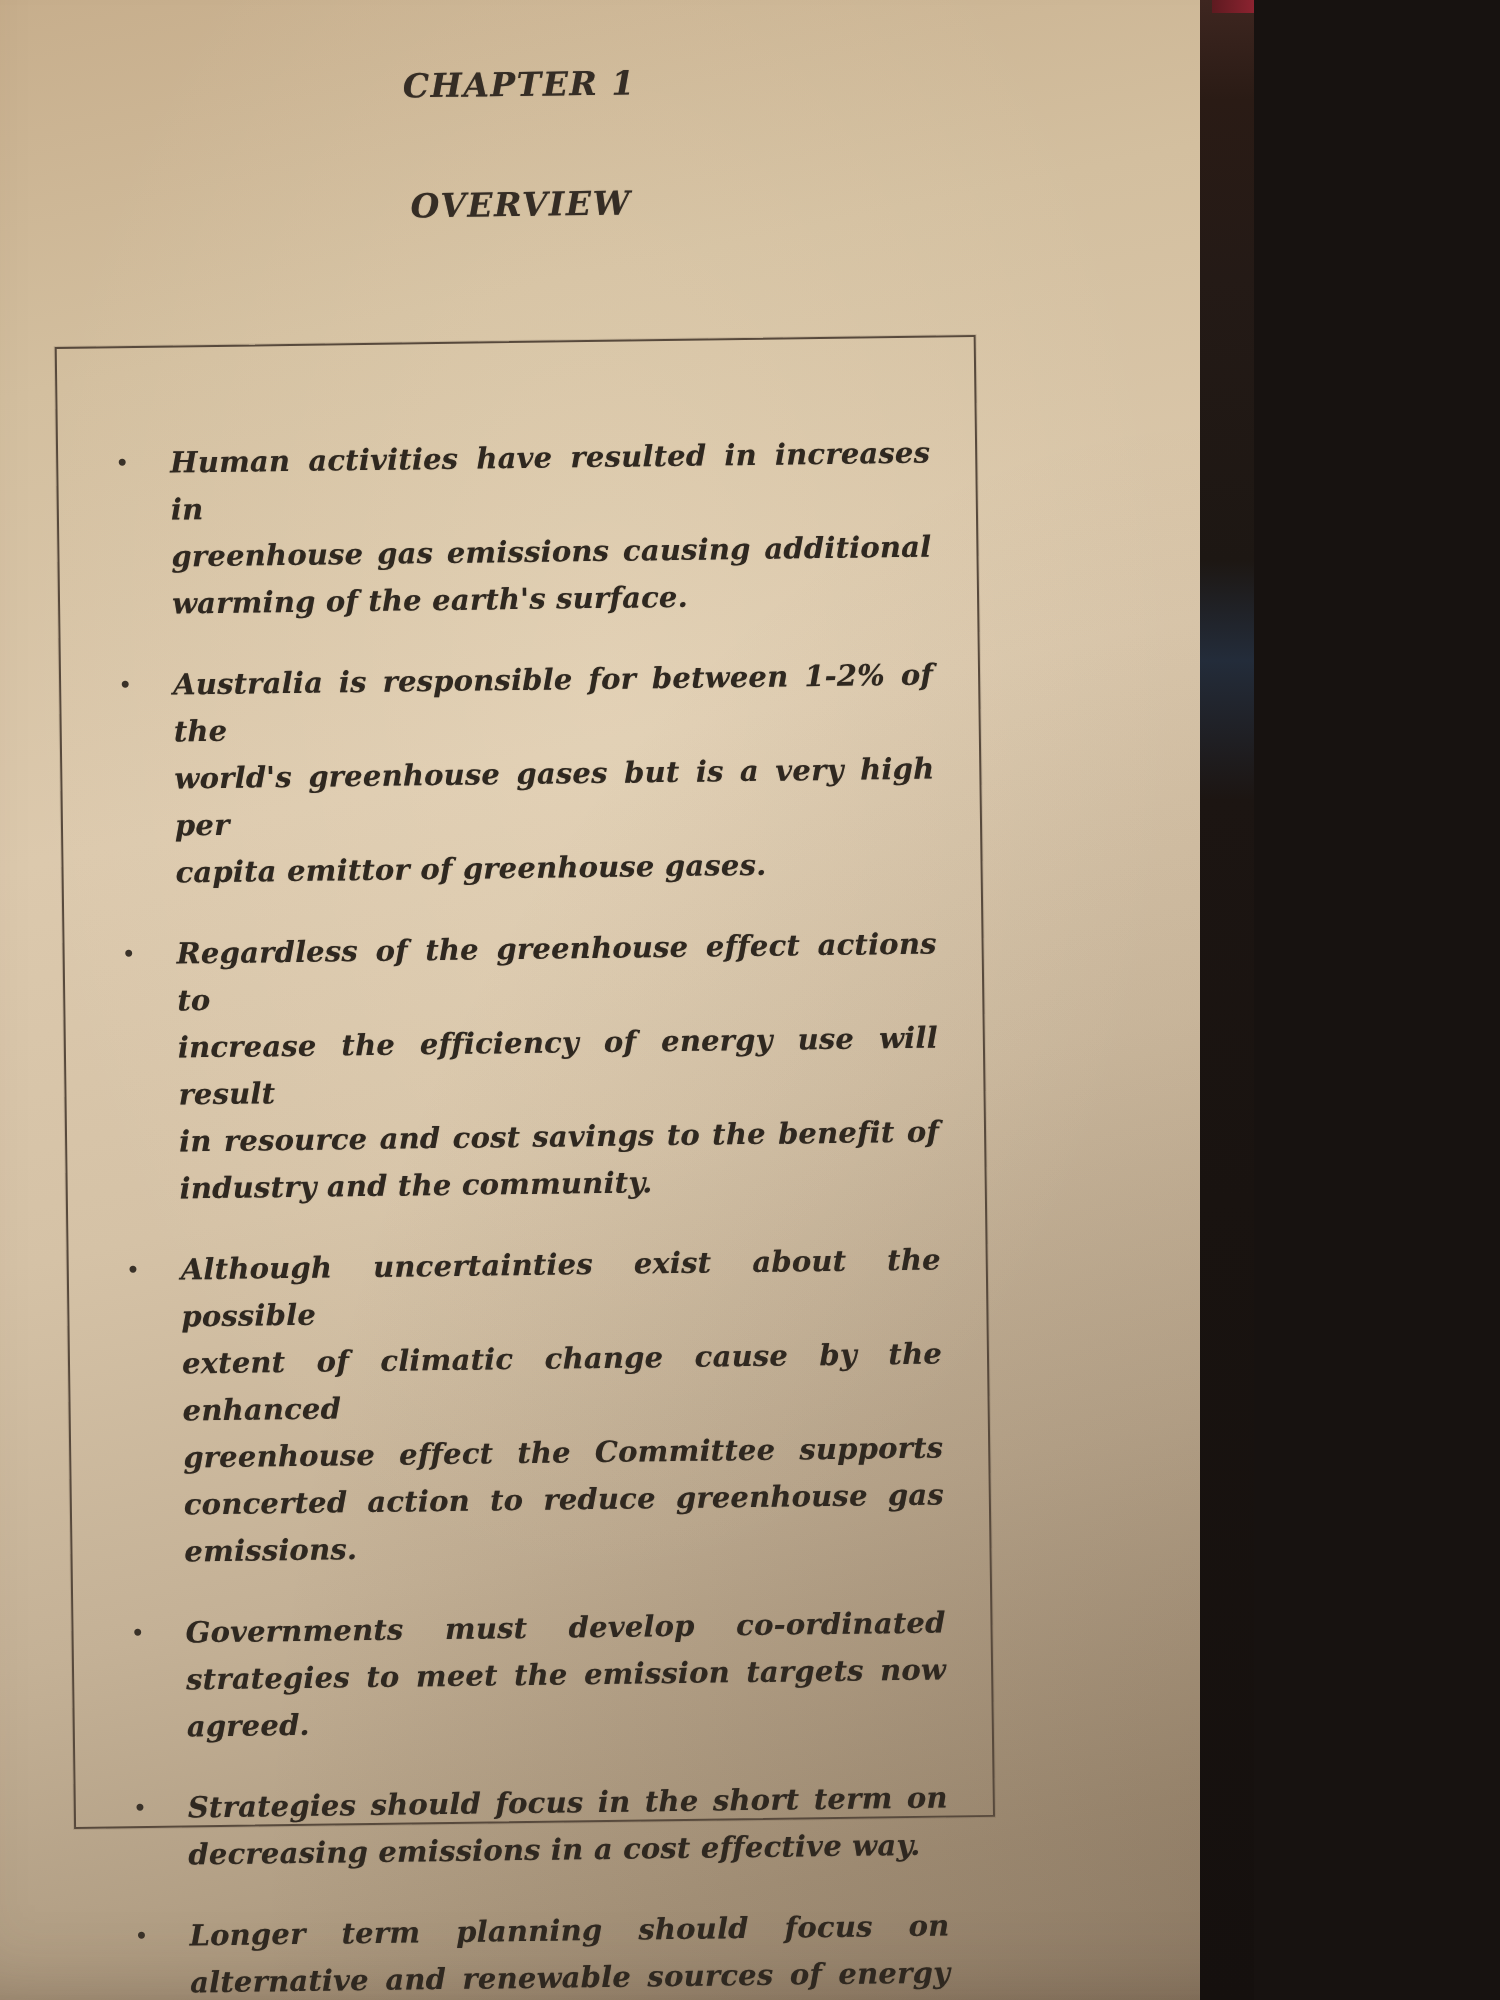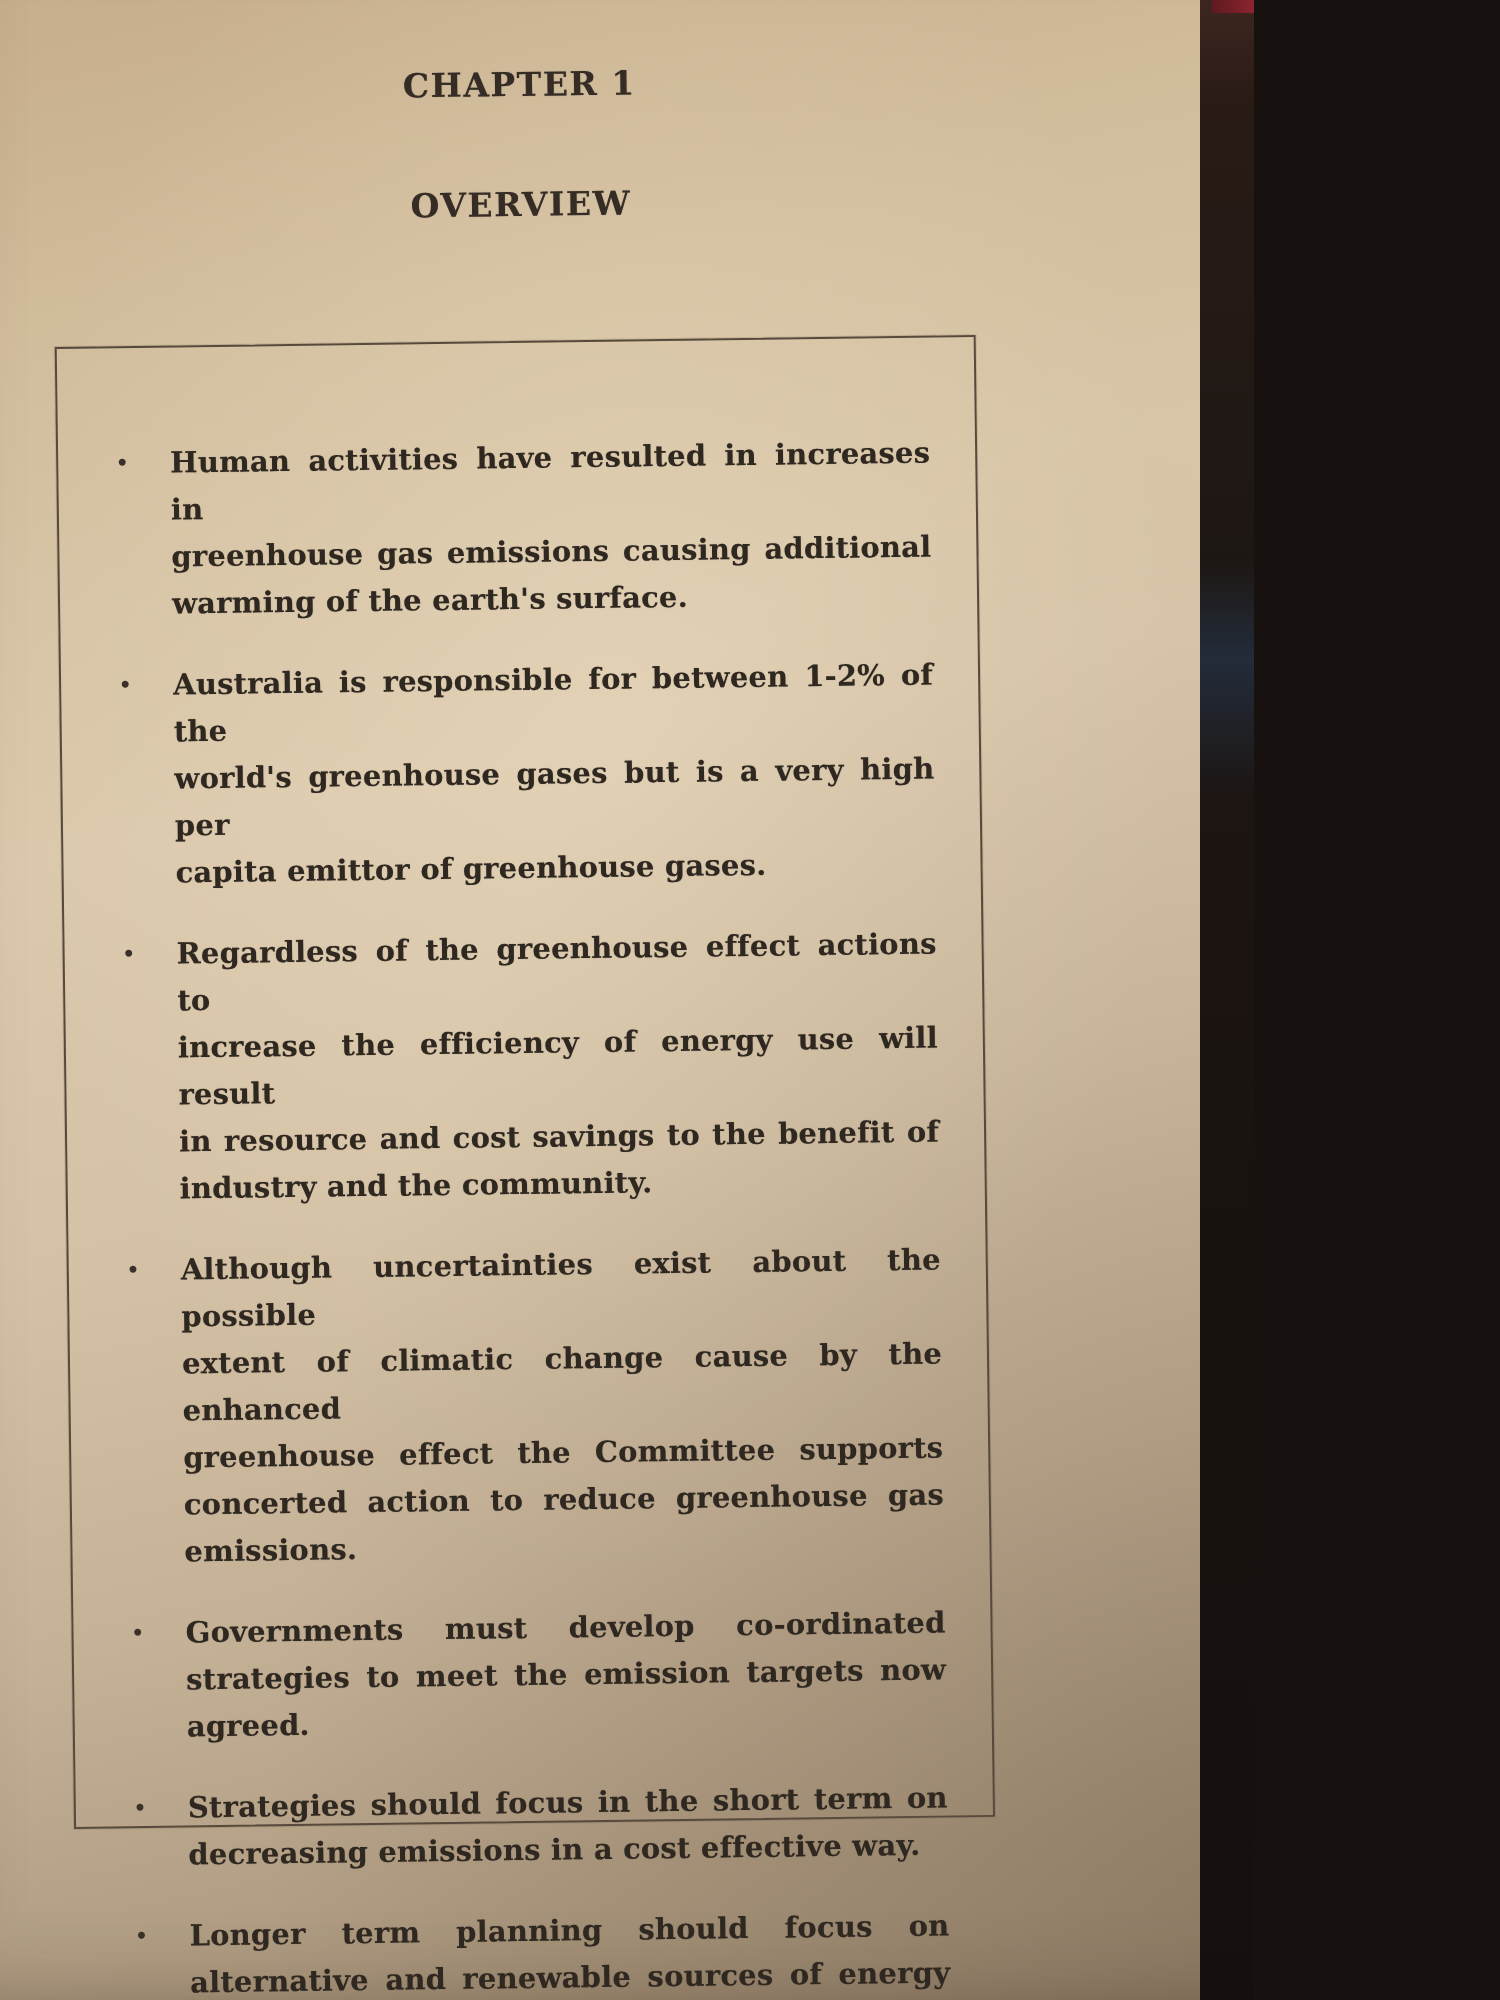--- a/index.html
+++ b/index.html
@@ -16,20 +16,21 @@
   body{
     font-family:"DejaVu Serif","Liberation Serif",serif;
     background:var(--backdrop);
     overflow:hidden;
   }
   .photo{
     position:relative;
     width:1254px;height:2000px;
     overflow:hidden;
     background:var(--backdrop);
+    font-style:italic;
   }
   
   .page{
     position:absolute;
     left:-20px;top:-20px;
     width:1478px;height:2040px;
     background:linear-gradient(168deg,
       #c6ad8b 0%,
       #d3bf9f 18%,
       var(--page-tan-light) 38%,

